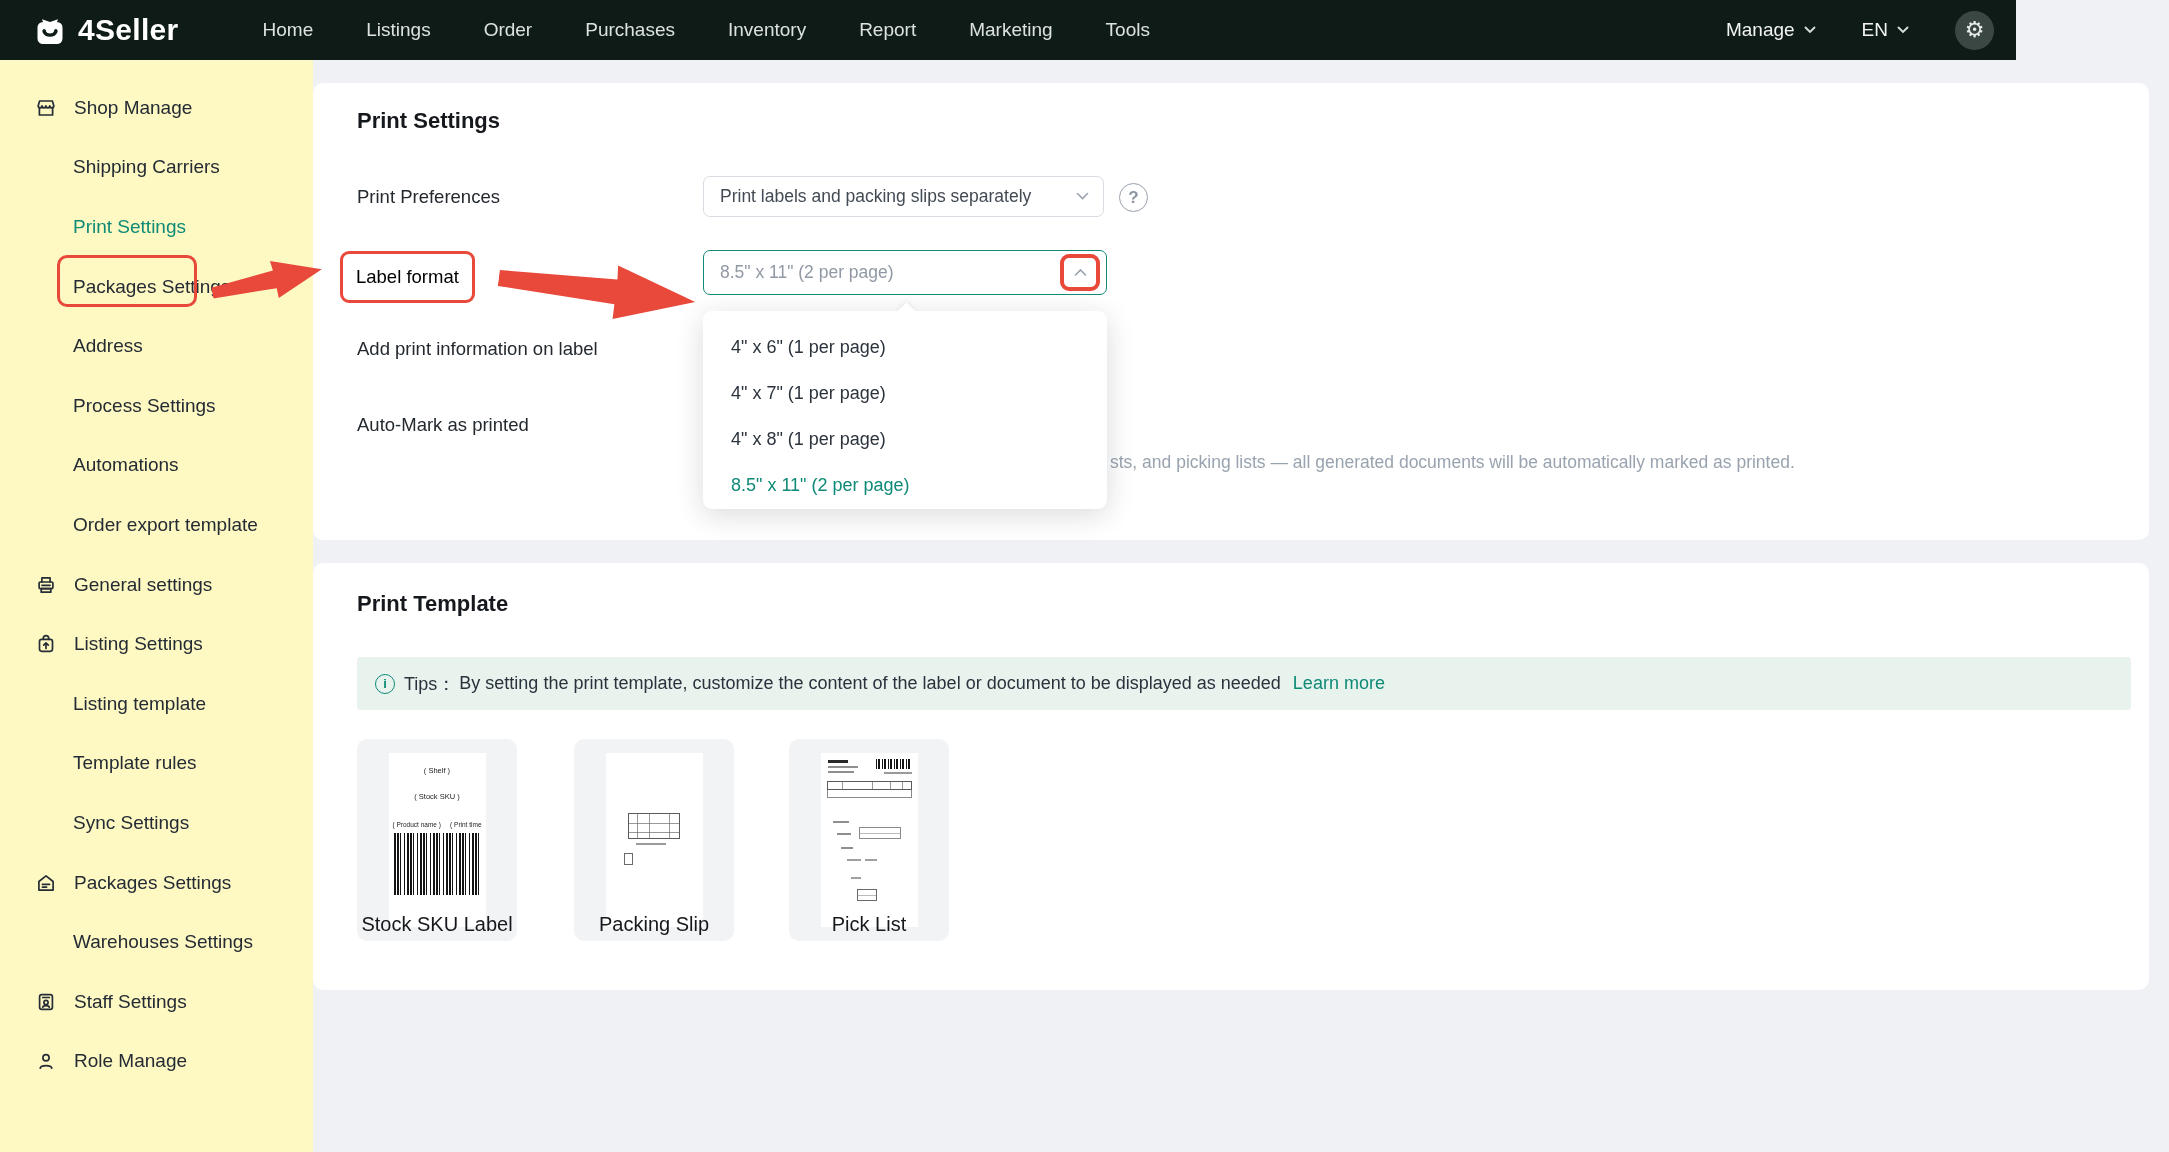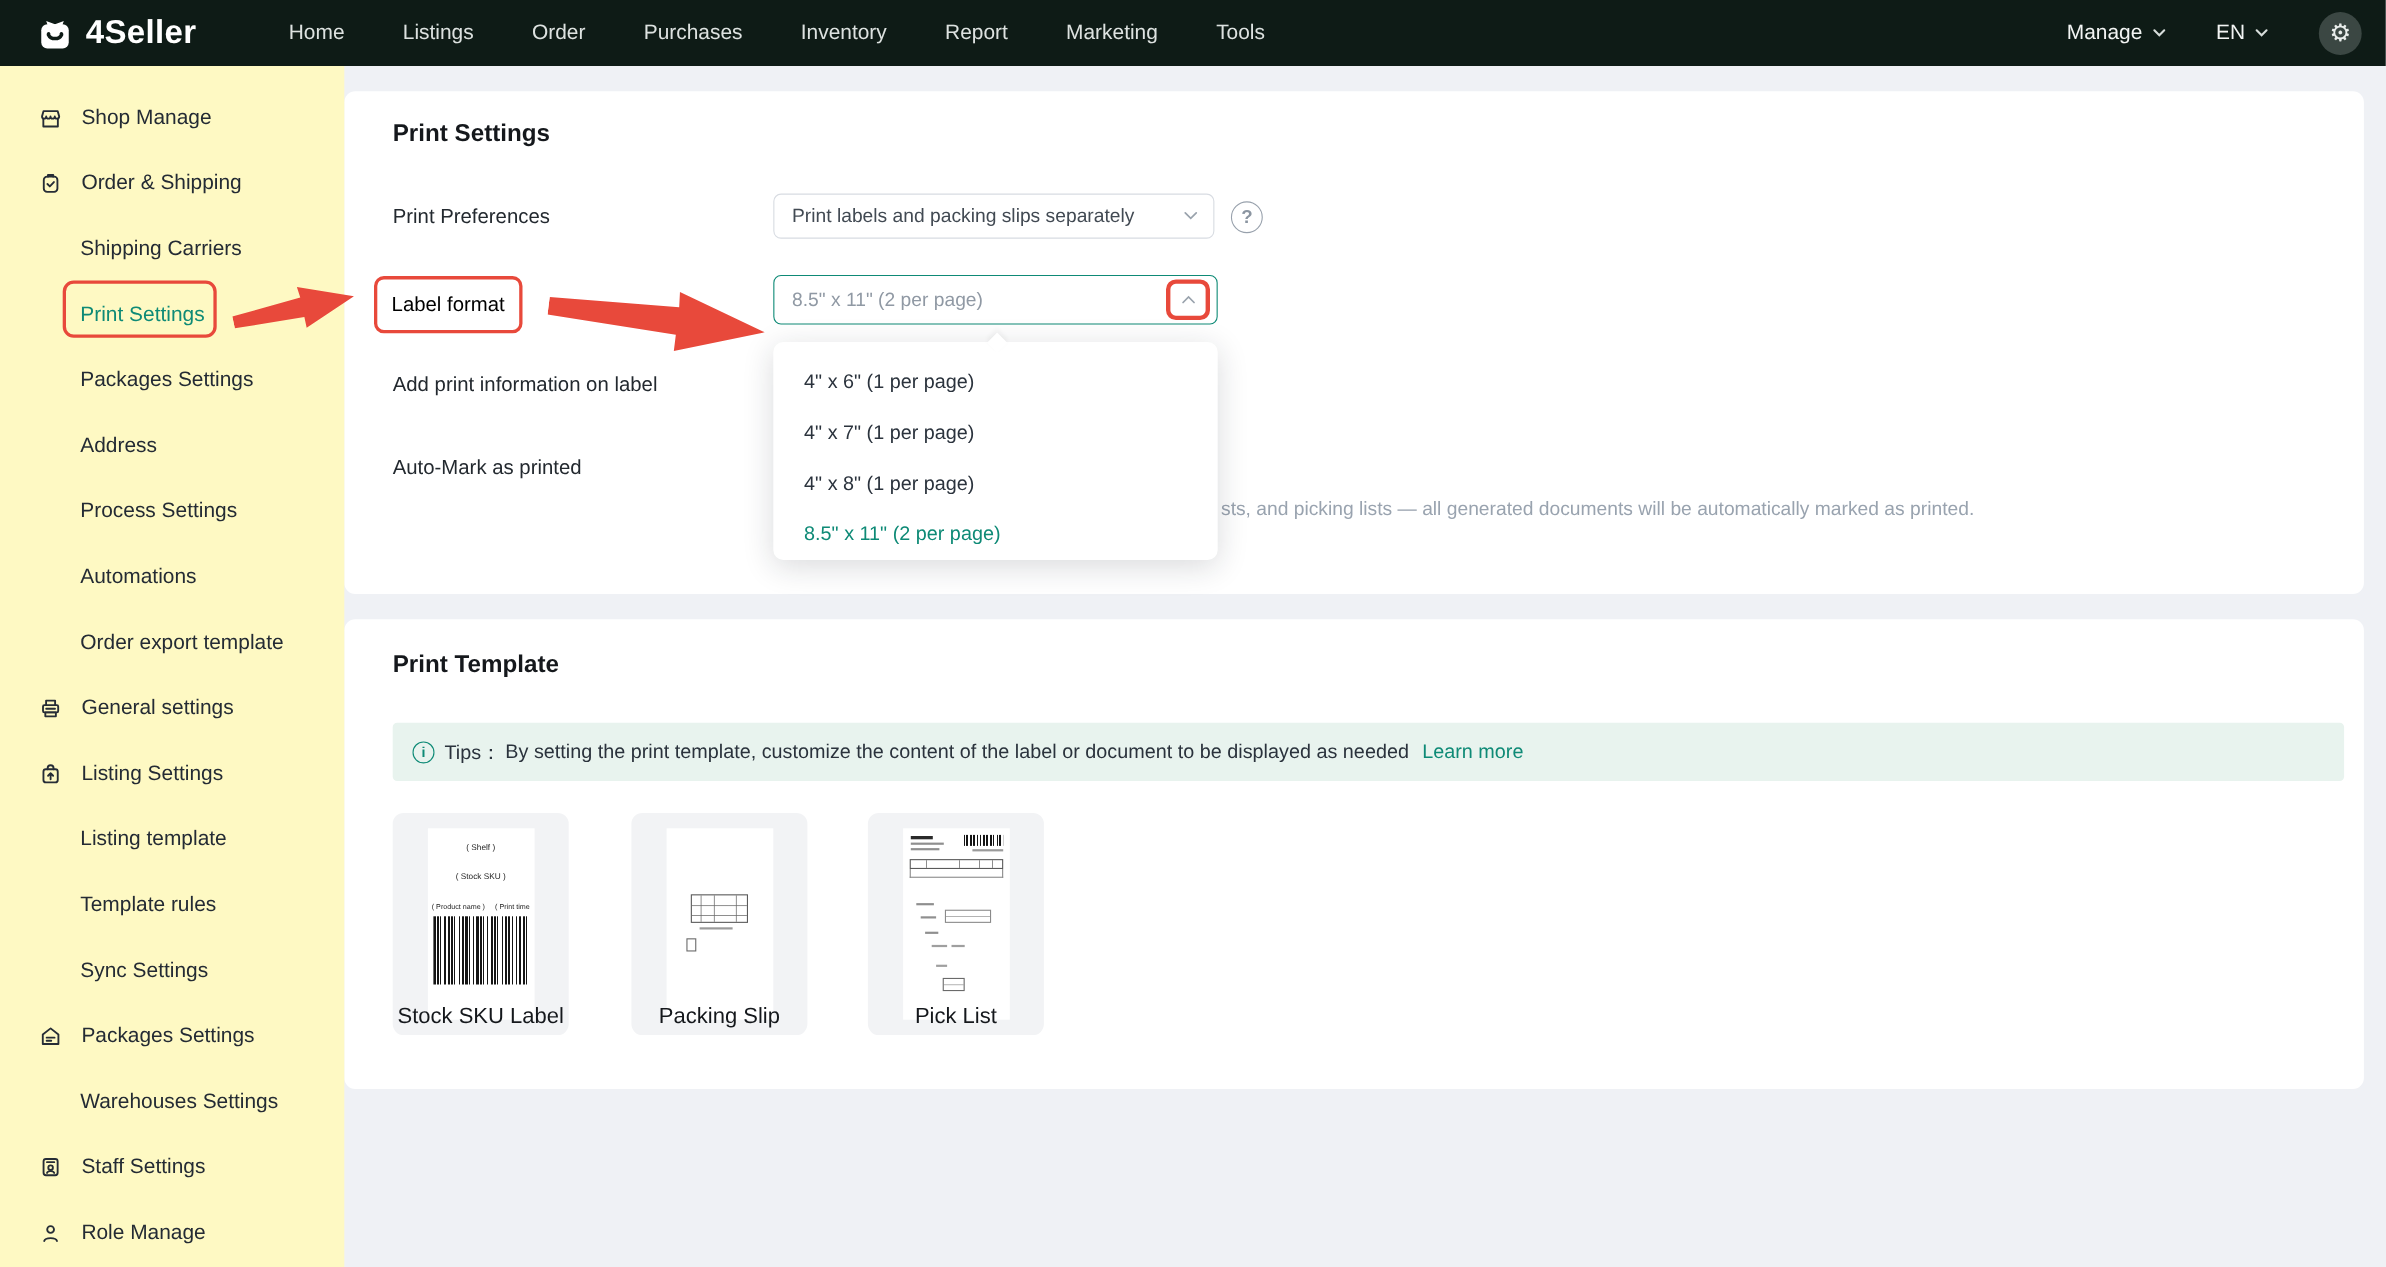--- a/index.html
+++ b/index.html
@@ -1,21 +1,21 @@
 <!DOCTYPE html>
 <html><head>
 <meta charset="utf-8">
 <style>
   * { margin:0; padding:0; box-sizing:border-box; }
   html,body { width:2169px; height:1152px; overflow:hidden; }
   body { font-family:"Liberation Sans", sans-serif; background:#eff1f5; }
   .app { position:relative; width:2169px; height:1152px; overflow:hidden; background:#eff1f5; }
 
   
-  .header { position:absolute; left:0; top:0; width:2169px; height:60px;
+  .header { position:absolute; left:0; top:0; width:2016px; height:60px;
             background:#0e1b16; display:flex; align-items:center; padding:0 22px 0 33px; z-index:20; }
   .brand { display:flex; align-items:center; gap:11px; }
   .brand-name { color:#ffffff; font-size:30px; font-weight:800; letter-spacing:.3px; }
   .top-nav { display:flex; align-items:center; gap:53px; margin-left:84px; }
   .top-nav .nav-item { color:#dde2e0; font-size:19px; cursor:pointer; white-space:nowrap; }
   .header-right { margin-left:auto; display:flex; align-items:center; gap:46px; }
   .hdr-drop { display:flex; align-items:center; gap:9px; color:#f2f4f3; font-size:19px; cursor:pointer; }
   .gear-btn { width:39px; height:39px; border-radius:50%; background:#3b4743; display:flex;
               align-items:center; justify-content:center; color:#e9edeb; font-size:22px; cursor:pointer; }
 
@@ -182,30 +182,20 @@
   <aside class="sidebar">
     <div class="side-item">
       <span class="icon">
         <svg width="22" height="22" viewBox="0 0 22 22" fill="none" stroke="#262d36" stroke-width="1.7" stroke-linecap="round" stroke-linejoin="round">
           <path d="M4.4 10.8V18h13.2v-7.2"></path>
           <path d="M3.2 8.8 4.6 4h12.8l1.4 4.8c0 1.1-.9 2-2 2s-2-.9-2-2c0 1.1-.9 2-2 2s-1.9-.9-1.9-2c0 1.1-.8 2-1.9 2s-2-.9-2-2c0 1.1-.9 2-2 2s-1.8-.9-1.8-2Z"></path>
         </svg>
       </span>
       <span>Shop Manage</span>
     </div>
-    <div class="side-item">
-      <span class="icon">
-        <svg width="22" height="22" viewBox="0 0 22 22" fill="none" stroke="#262d36" stroke-width="1.7" stroke-linecap="round" stroke-linejoin="round">
-          <rect x="4.8" y="4.6" width="12.4" height="13.8" rx="3"></rect>
-          <path d="M8.6 4.6V3.1h4.8v1.5"></path>
-          <path d="M8.1 11.3l2.2 2.2 3.7-4"></path>
-        </svg>
-      </span>
-      <span>Order &amp; Shipping</span>
-    </div>
     <div class="side-item sub">
       <span>Shipping Carriers</span>
     </div>
     <div class="side-item sub active">
       <span>Print Settings</span>
     </div>
     <div class="side-item sub">
       <span>Packages Settings</span>
     </div>
     <div class="side-item sub">

